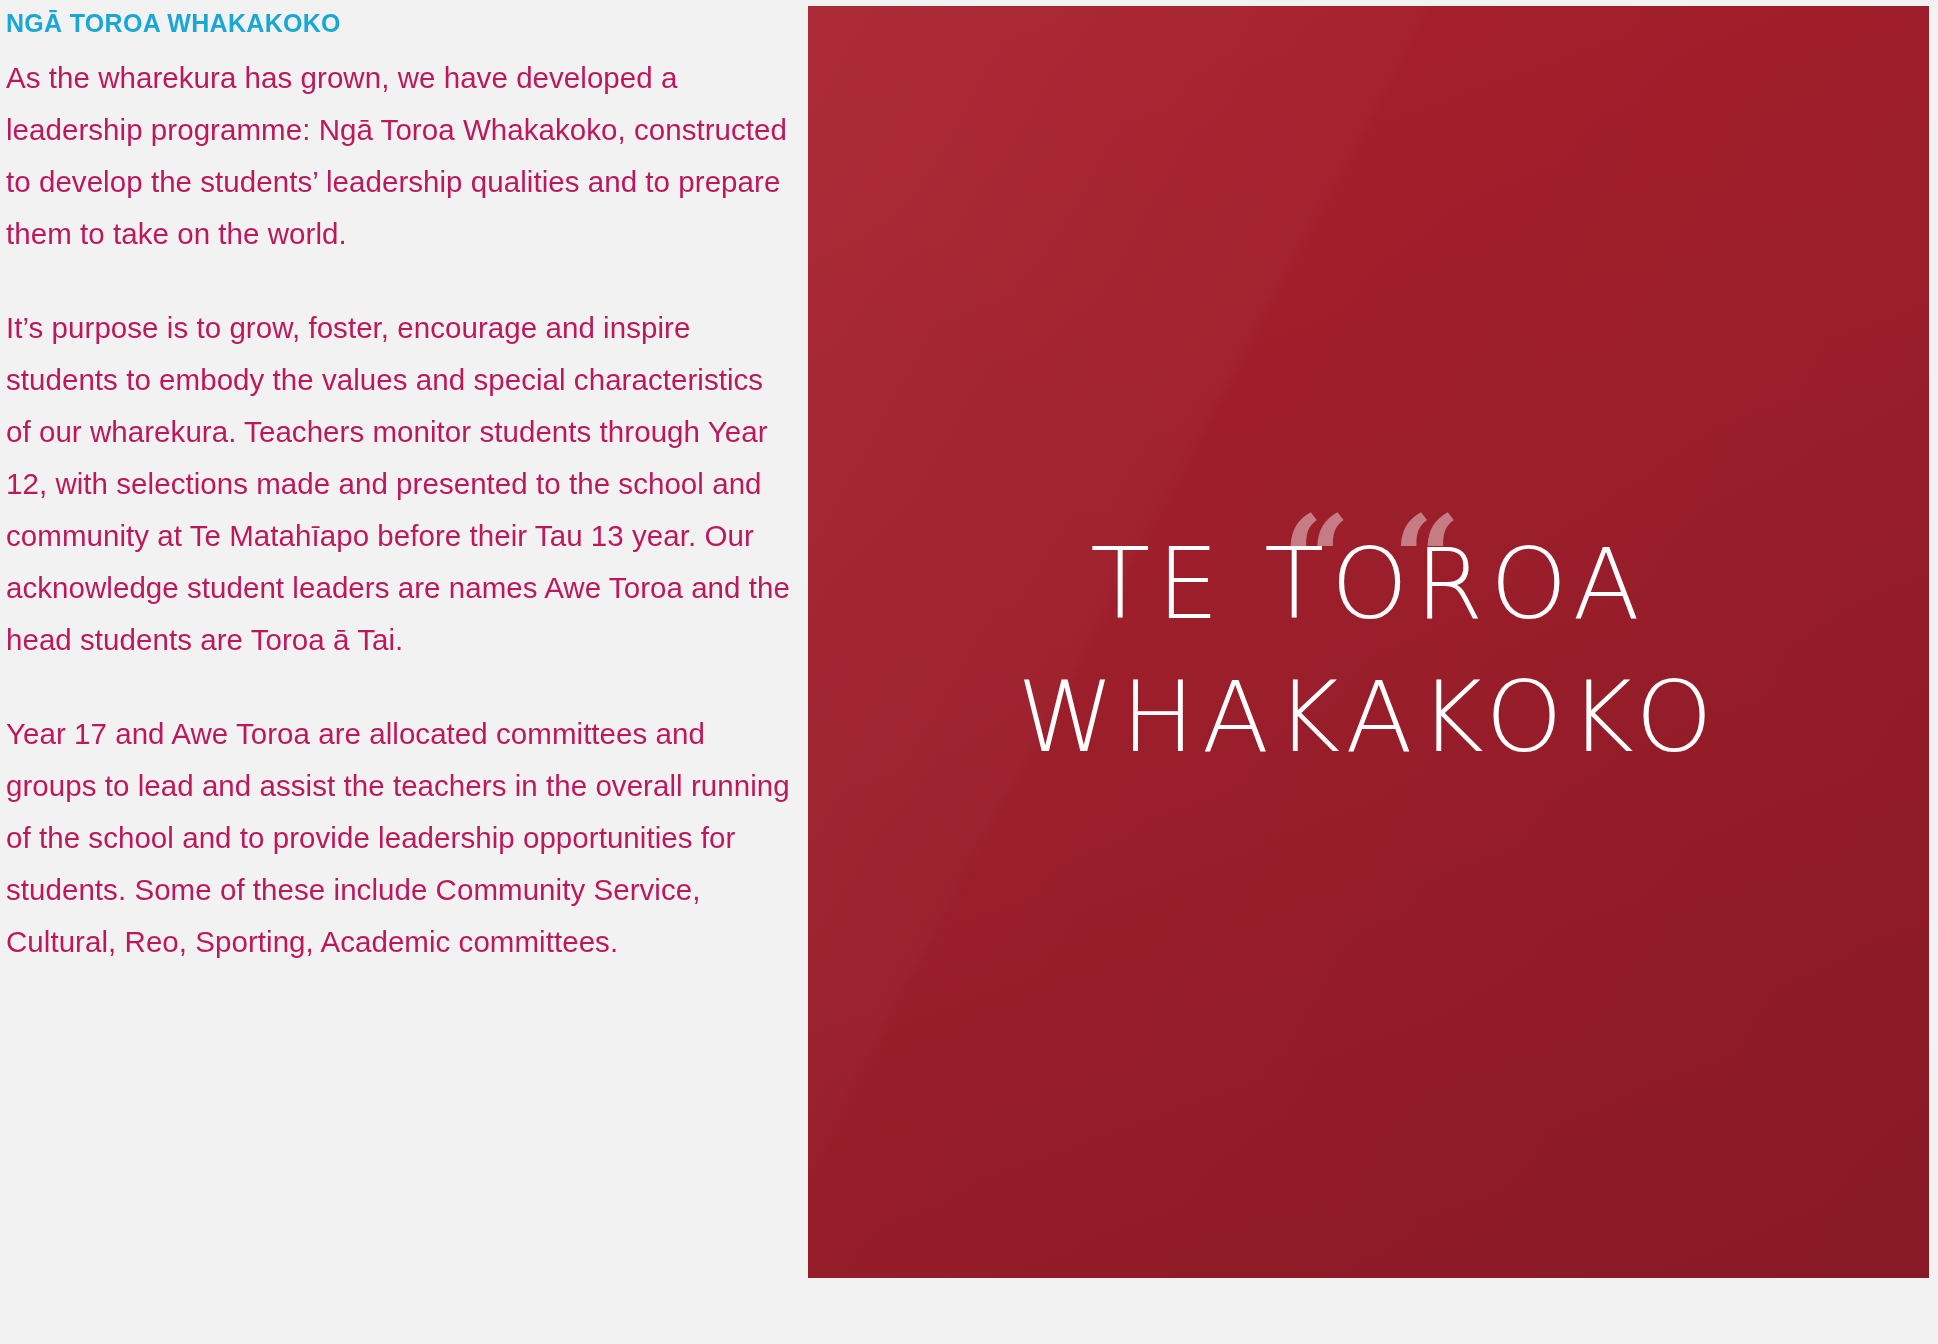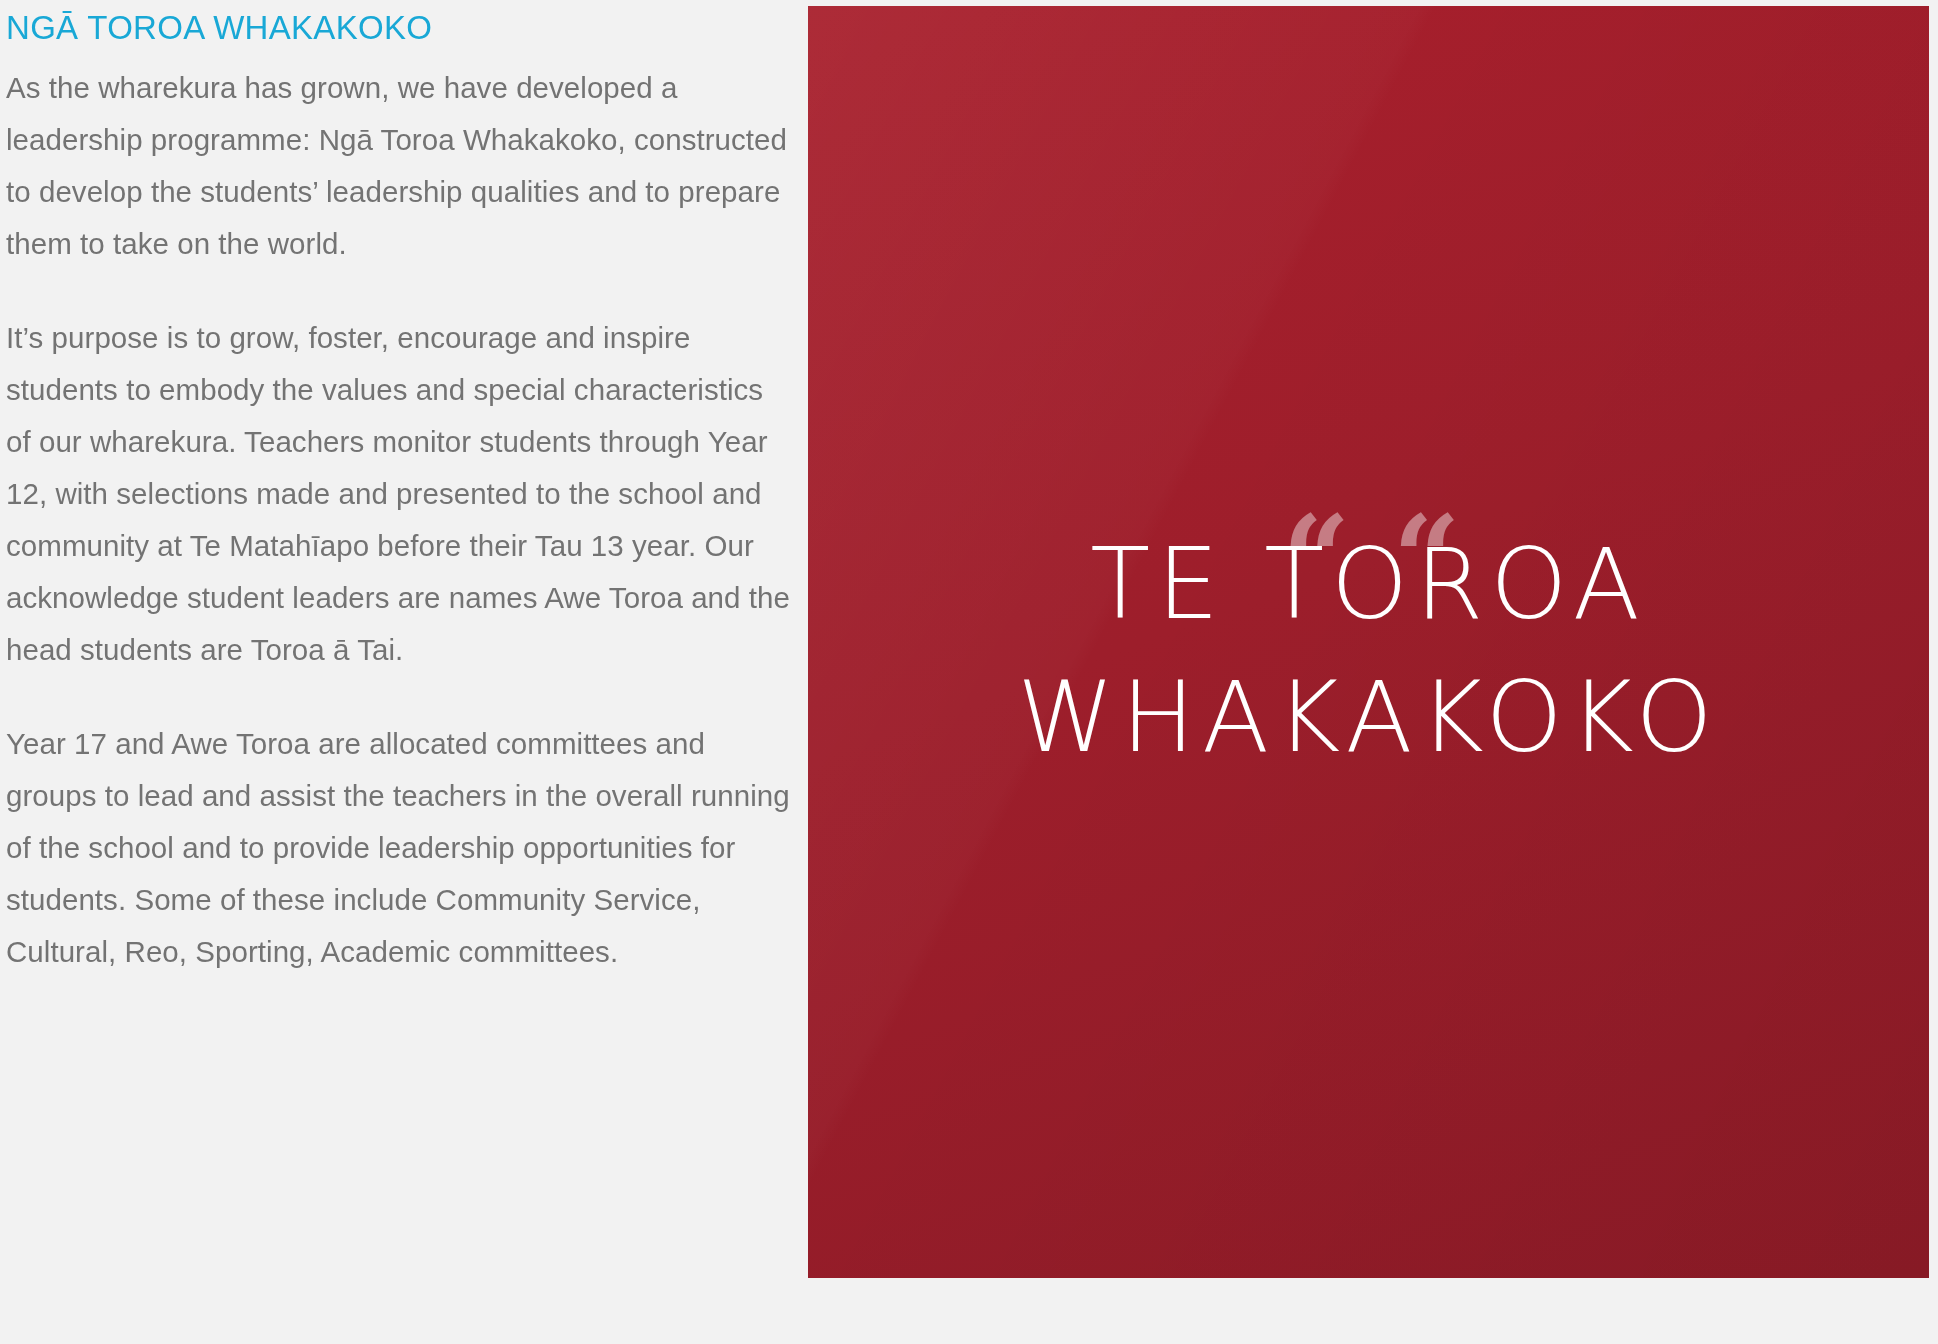--- a/index.html
+++ b/index.html
@@ -22,31 +22,31 @@
     box-sizing: border-box;
   }
   .left-col {
     position: absolute;
     left: 6px;
     top: 8px;
     width: 790px;
     height: 1336px;
   }
   .section-heading {
-    font-size: 33px;
-    font-weight: normal;
+    font-size: 25px;
+    font-weight: bold;
     letter-spacing: 0.3px;
     color: #19a8d6;
     margin: 0 0 14px 0;
     line-height: 1.2;
   }
   .body-para {
     font-size: 29.5px;
     line-height: 52px;
-    color: #737373;
+    color: #be185d;
     margin: 0 0 42px 0;
     letter-spacing: 0.05px;
   }
   .body-para:last-child {
     margin-bottom: 0;
   }
   .quote-panel {
     position: absolute;
     left: 808px;
     top: 6px;

